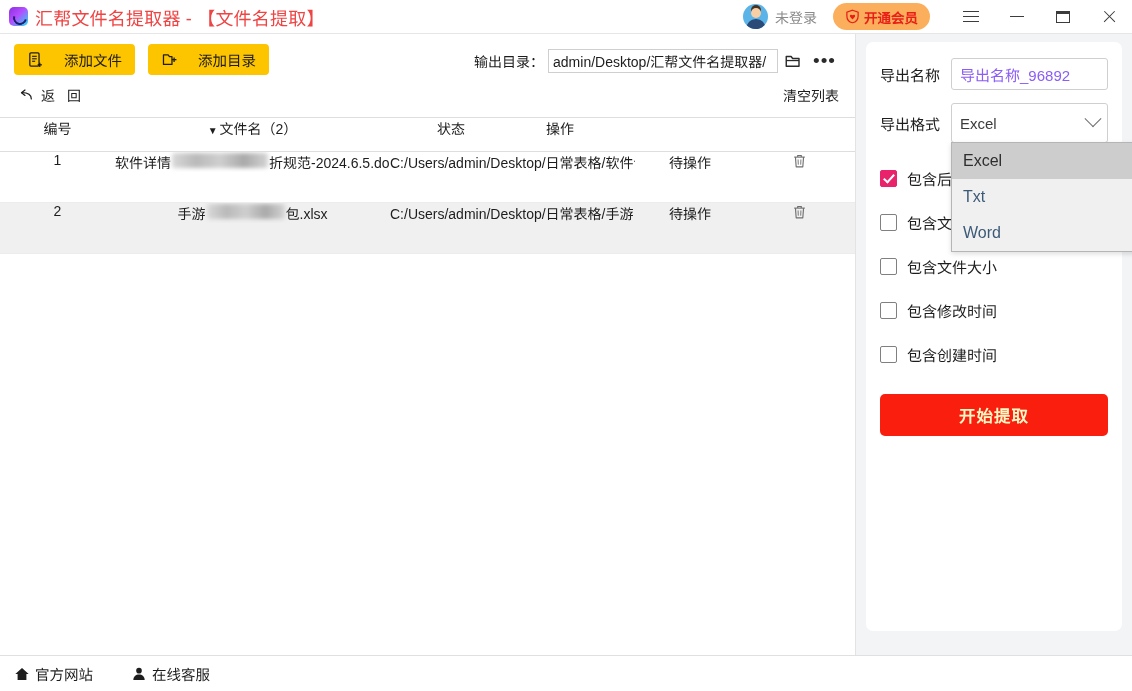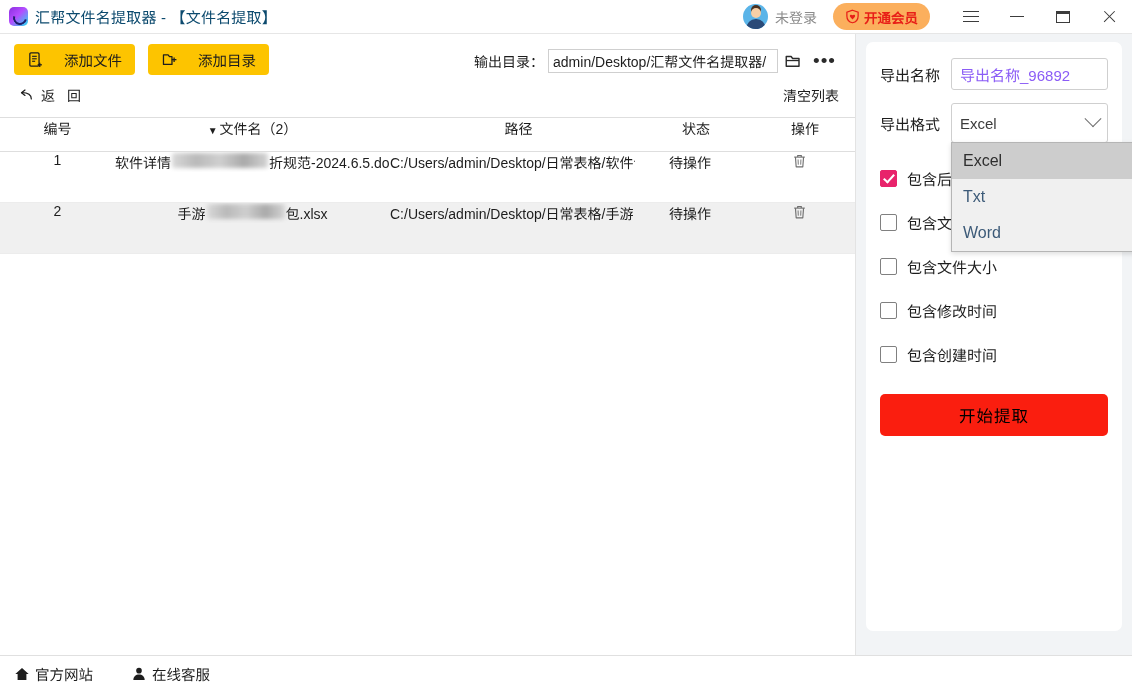--- a/index.html
+++ b/index.html
@@ -53,22 +53,22 @@
     top: 4px;
     width: 10px;
     height: 10px;
     border-radius: 50%;
     border: 2px solid #1d1f6e;
     border-top-color: transparent;
     border-right-color: transparent;
     transform: rotate(-30deg);
   }
   .title-text {
-    font-size: 15px;
-    color: #0c4a6e;
+    font-size: 18px;
+    color: #ef4444;
     letter-spacing: .2px;
     white-space: nowrap;
   }
   .titlebar-right {
     margin-left: auto;
     display: flex;
     align-items: center;
     height: 100%;
   }
   .account {
@@ -466,24 +466,24 @@
   }
   .check-label { font-size: 15px; color: #1d1d1d; white-space: nowrap; }
 
   .extract-btn {
     margin-top: 18px;
     width: 100%;
     height: 42px;
     background: #fa1e0f;
     border: none;
     border-radius: 5px;
-    color: #000000;
+    color: #fef9c3;
     font-family: inherit;
     font-size: 16.5px;
-    font-weight: 400;
+    font-weight: 700;
     letter-spacing: 1px;
     cursor: pointer;
   }
 
   
   .statusbar {
     height: 35px;
     min-height: 35px;
     border-top: 1px solid #e0e0e0;
     display: flex;
@@ -603,21 +603,20 @@
         </button>
         <button class="clear-btn">清空列表</button>
       </div>
 
       <div class="table-wrap">
         <div class="thead">
           <div class="c-num">编号</div>
           <div class="c-name">
             <span class="sort-caret">▼</span><span>文件名（2）</span>
           </div>
-          <div class="c-path">路径</div>
           <div class="c-state">状态</div>
           <div class="c-act">操作</div>
         </div>
 
         <div class="table-body">
 
           <div class="trow">
             <div class="c-num">1</div>
             <div class="c-name">
               <span class="name-cell-1">

